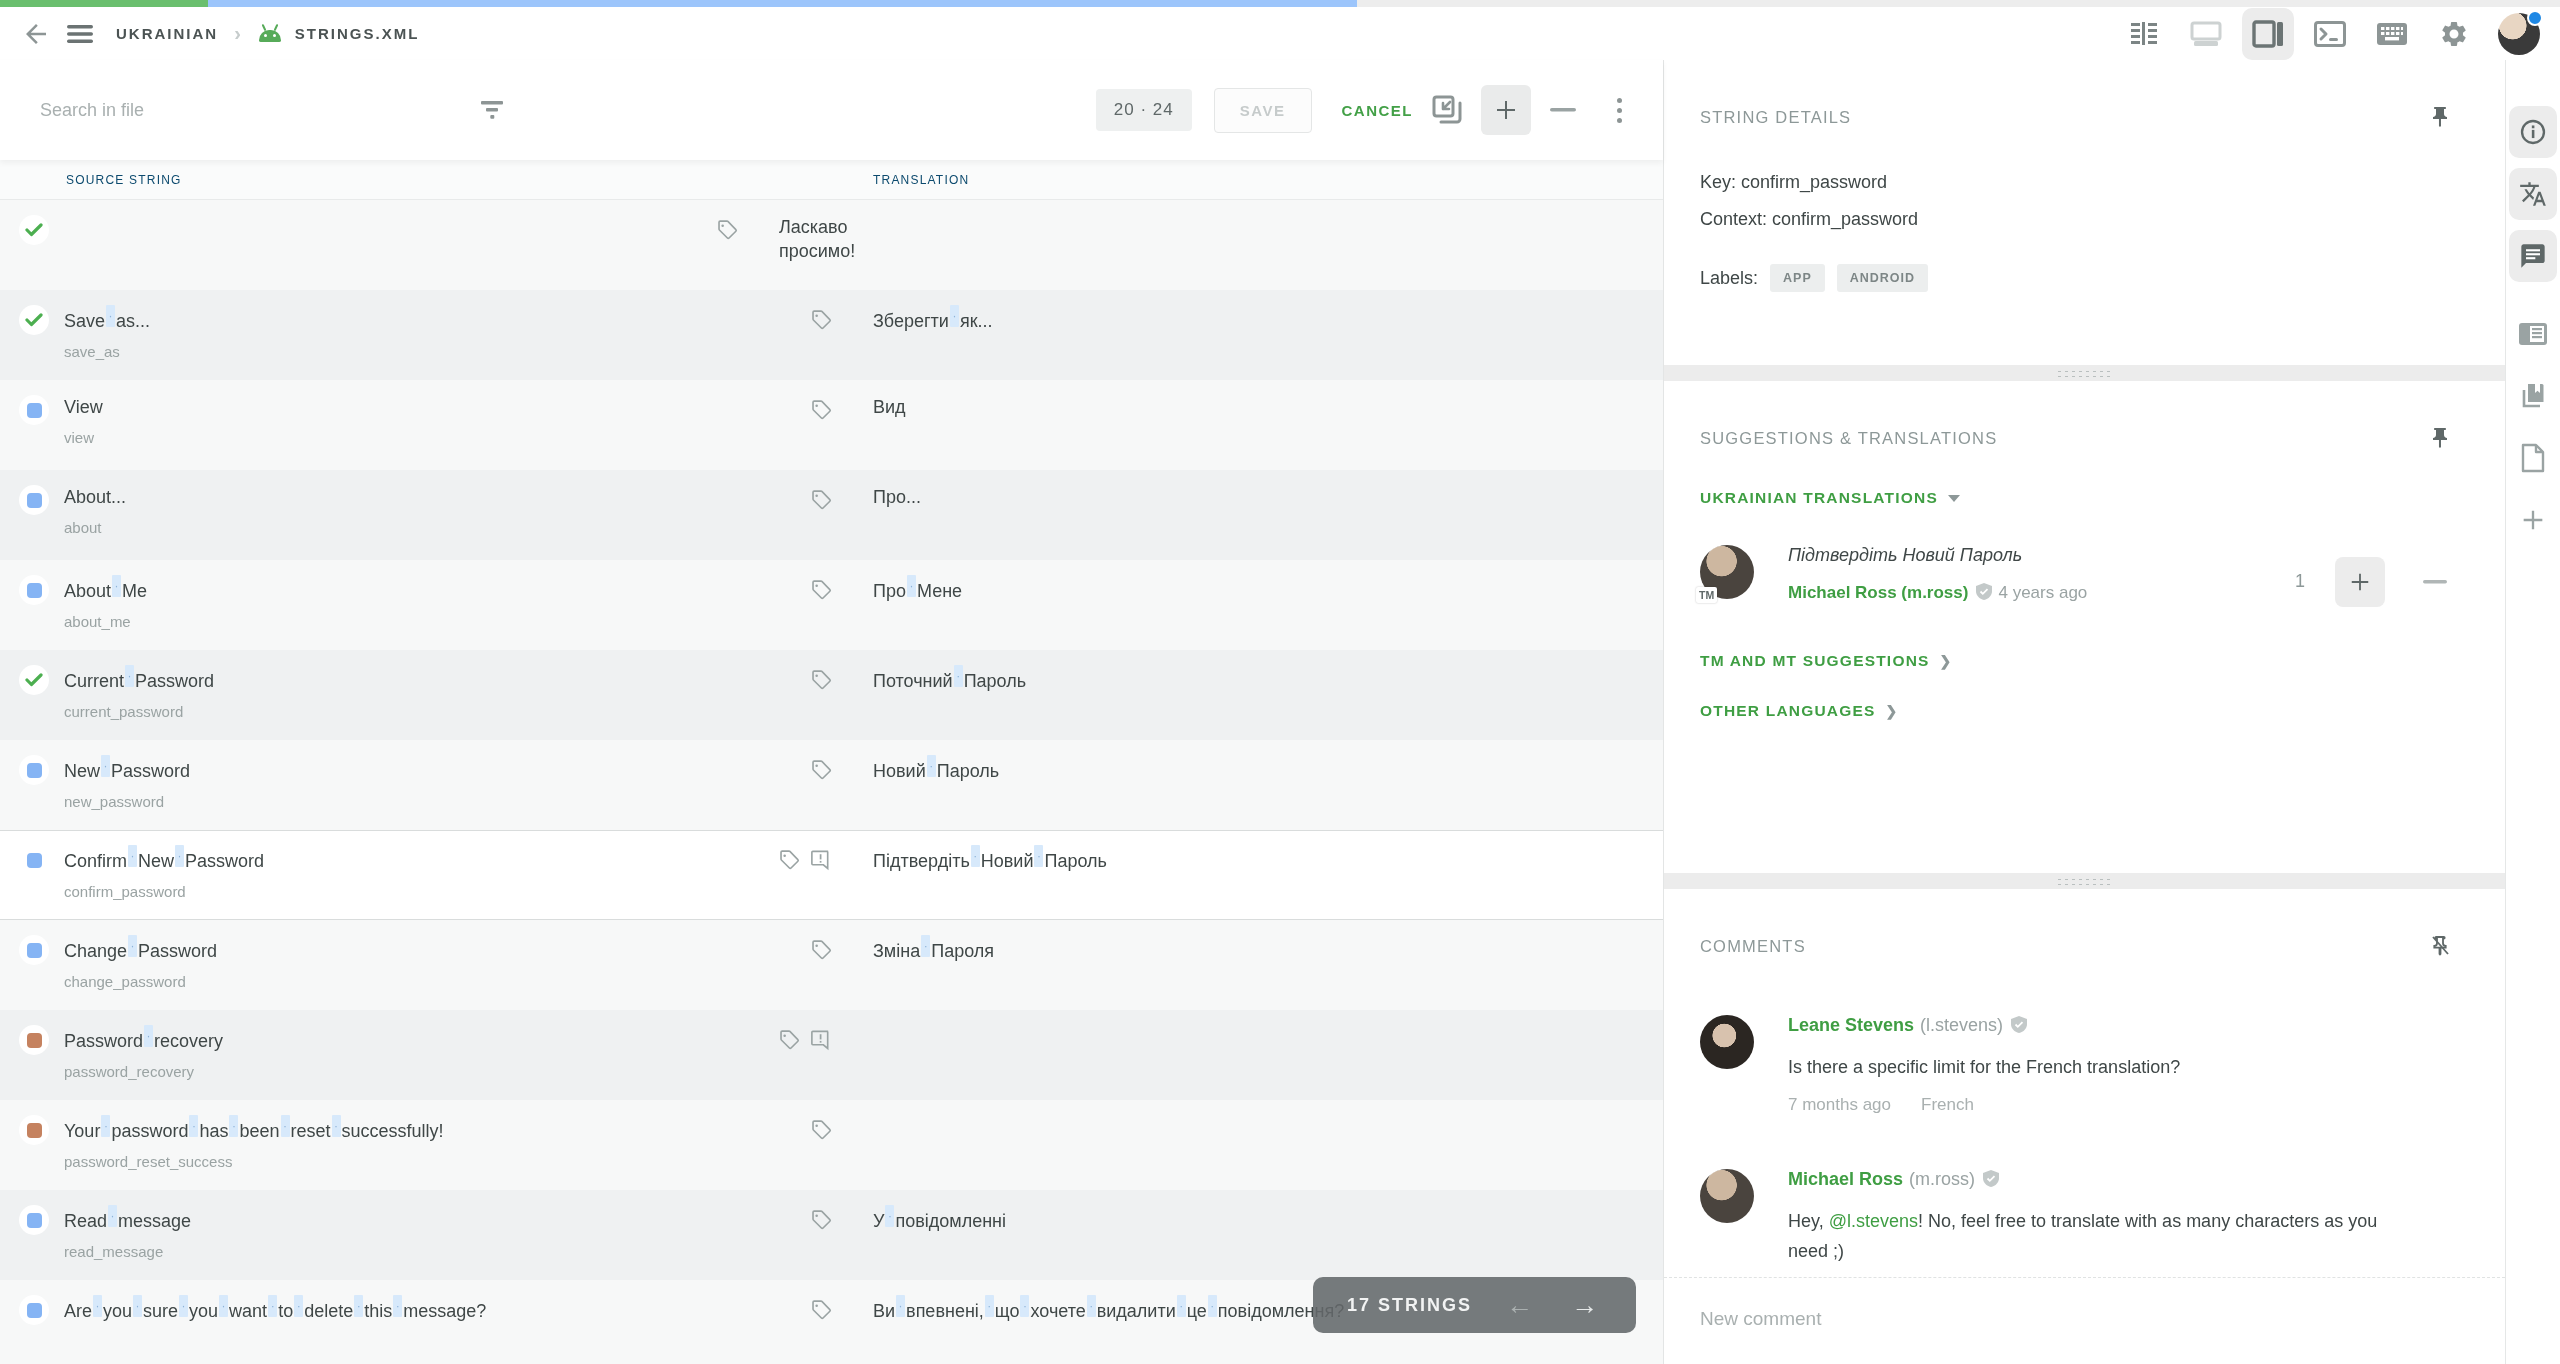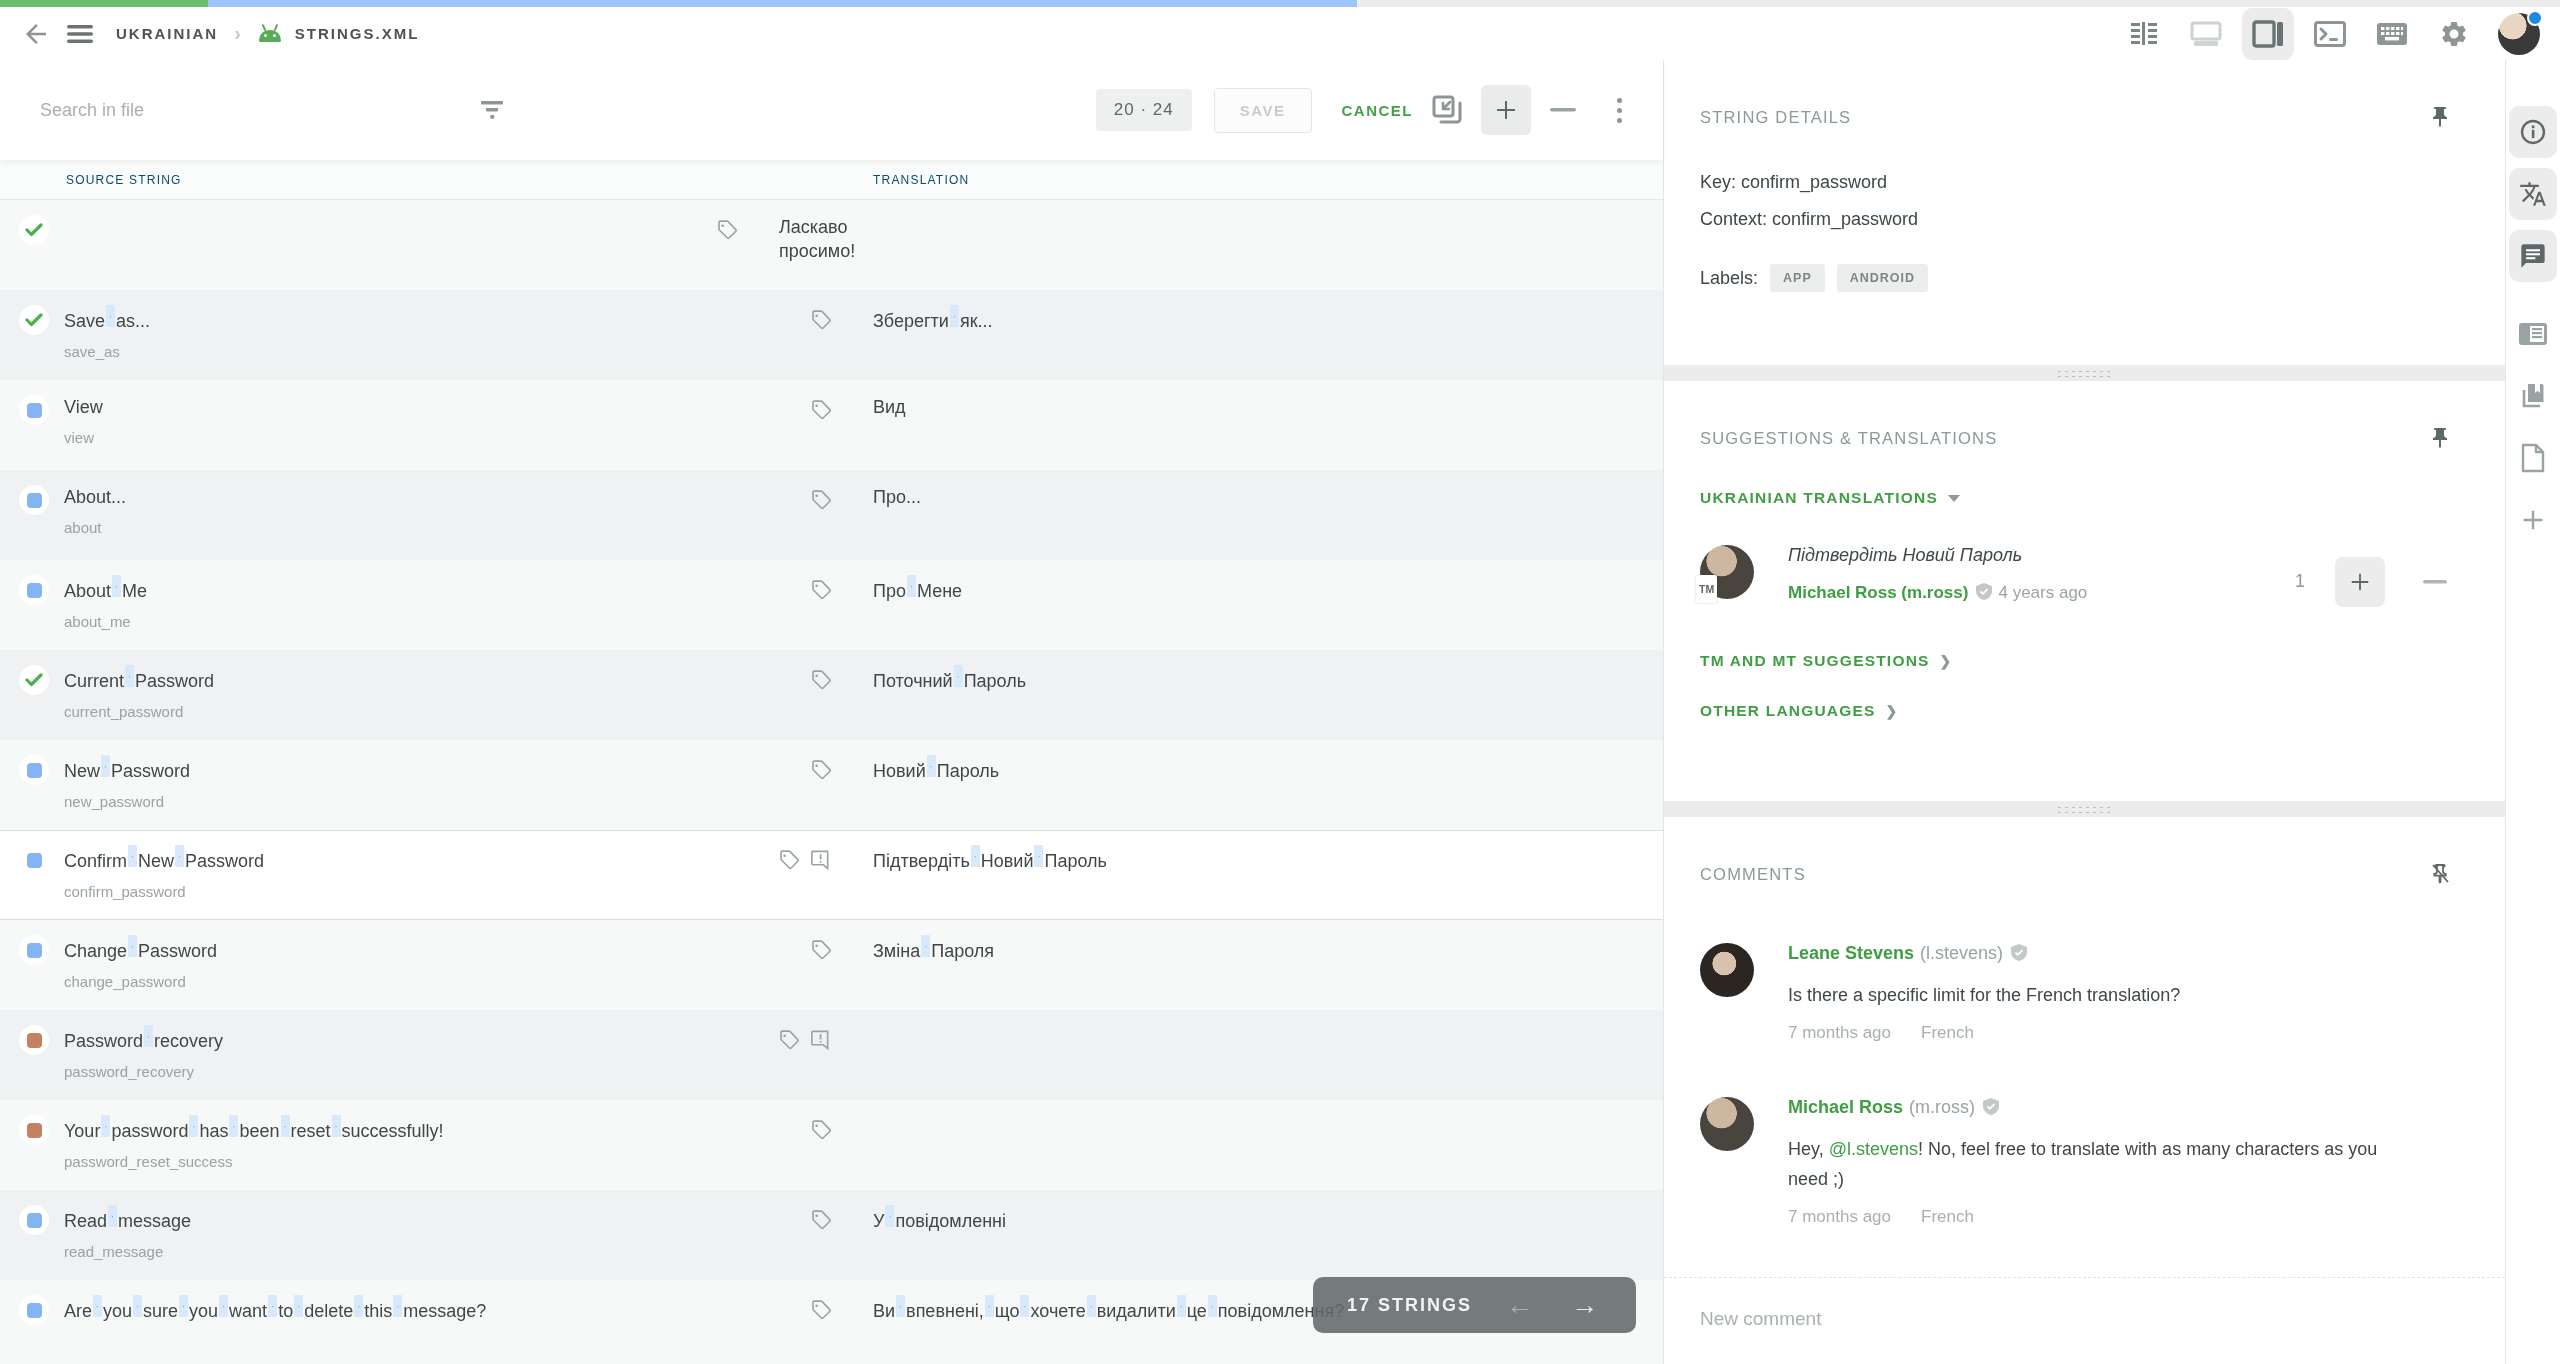--- a/index.html
+++ b/index.html
@@ -104,32 +104,32 @@
   .pinbtn { background:none; border:none; cursor:pointer; width:30px; height:30px; display:flex; align-items:center;
     justify-content:center; }
   .sec-details { height:305px; }
   .kv { margin-top:32px; font-size:18px; line-height:37px; color:#3f4747; }
   .labels { margin-top:26px; display:flex; align-items:center; font-size:18px; }
   .badge { background:#eceeee; border-radius:3px; padding:7px 13px; font-size:12.5px; letter-spacing:1px;
     color:#7d8686; margin-left:12px; font-weight:bold; }
   .resizer { height:16px; background:#ececec; display:flex; align-items:center; justify-content:center; cursor:row-resize; }
   .grip { width:58px; height:9px;
     background-image:radial-gradient(#b9bfbf 1.3px, transparent 1.4px); background-size:7px 5px; }
-  .sec-sugg { height:420px; }
+  .sec-sugg { height:492px; }
   .grouplink { margin-top:36px; background:none; border:none; cursor:pointer; color:#3f9e43; font-weight:bold;
     font-size:15.5px; letter-spacing:1.2px; display:flex; align-items:center; gap:10px; }
   .caret-down { width:0; height:0; border-left:6px solid transparent; border-right:6px solid transparent;
     border-top:7px solid #8d9898; }
   .caret-right { color:#8d9898; font-size:14px; }
   .sugg-item { display:flex; margin-top:38px; cursor:pointer; }
   .avatar { position:relative; width:54px; height:54px; border-radius:50%; flex:none;
     background:radial-gradient(circle at 40% 30%, #cdb7a0 0 30%, #4a443e 31% 100%); }
   .avatar.f { background:radial-gradient(circle at 45% 38%, #d8c2ae 0 26%, #2b2622 27% 100%); }
   .tm-badge { position:absolute; left:-4px; bottom:-4px; background:#fff; color:#5f6868; font-size:10.5px;
-    font-weight:bold; padding:8px 3px; border-radius:2px; box-shadow:0 0 2px rgba(0,0,0,.25); }
+    font-weight:bold; padding:2px 3px; border-radius:2px; box-shadow:0 0 2px rgba(0,0,0,.25); }
   .sugg-body { margin-left:34px; width:420px; }
   .sugg-text { font-size:18px; color:#3f4747;font-style:italic; }
   .sugg-meta { margin-top:13px; font-size:17px; line-height:27px; color:#9aa3a3; }
   .author { color:#3f9e43; font-weight:bold; text-decoration:none; cursor:pointer; }
   .shield { display:inline-block; vertical-align:-2px; margin:0 6px 0 8px; }
   .votes { margin-left:auto; display:flex; align-items:center; gap:30px; padding-top:10px; }
   .vote-count { font-size:18px; color:#8d9898; }
   .vote-plus { width:50px; height:50px; background:#ececec; border:none; border-radius:8px; cursor:pointer;
     display:flex; align-items:center; justify-content:center; }
   .vote-minus { background:none; border:none; cursor:pointer; display:flex; align-items:center; justify-content:center;

